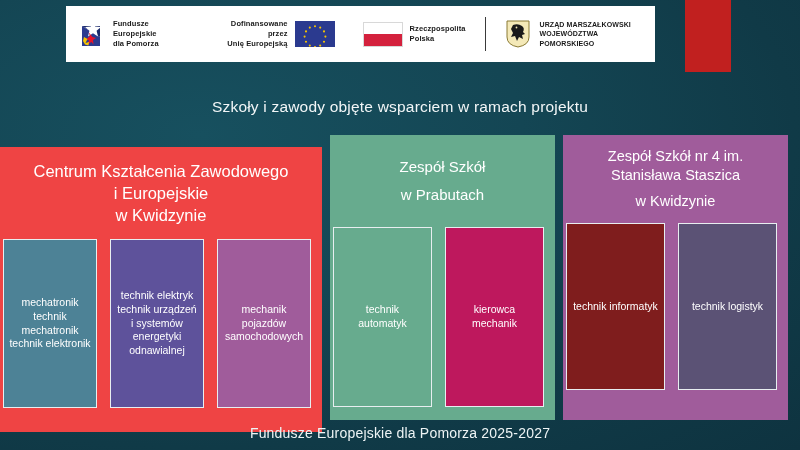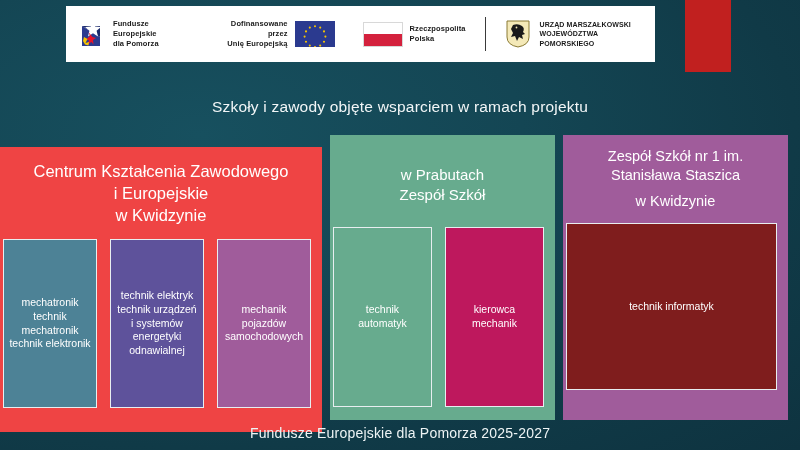--- a/index.html
+++ b/index.html
@@ -184,36 +184,37 @@
 energetyki
 odnawialnej</div>
       <div class="box" style="background:#a05c9b">mechanik
 pojazdów
 samochodowych</div>
     </div>
   </div>
 
   <div class="panel" id="panel-2">
     <div class="panel-head">
+      <span class="ln">Zespół Szkół</span>
       <span class="ln" style="margin-top:8px">w Prabutach</span>
-      <span class="ln">Zespół Szkół</span>
     </div>
     <div class="boxes">
       <div class="box" style="background:#67ab8e">technik
 automatyk</div>
       <div class="box" style="background:#be185d">kierowca
 mechanik</div>
     </div>
   </div>
 
   <div class="panel" id="panel-3">
     <div class="panel-head">
-      <span class="ln">Zespół Szkół nr 1 im.</span>
+      <span class="ln">Zespół Szkół nr 4 im.</span>
       <span class="ln">Stanisława Staszica</span>
       <span class="ln" style="margin-top:7px">w Kwidzynie</span>
     </div>
     <div class="boxes">
       <div class="box" style="background:#7f1d1d">technik informatyk</div>
+      <div class="box" style="background:#5b5275">technik logistyk</div>
     </div>
   </div>
 </div>
 
 <div id="footer">Fundusze Europejskie dla Pomorza 2025-2027</div>
 
 </body></html>

